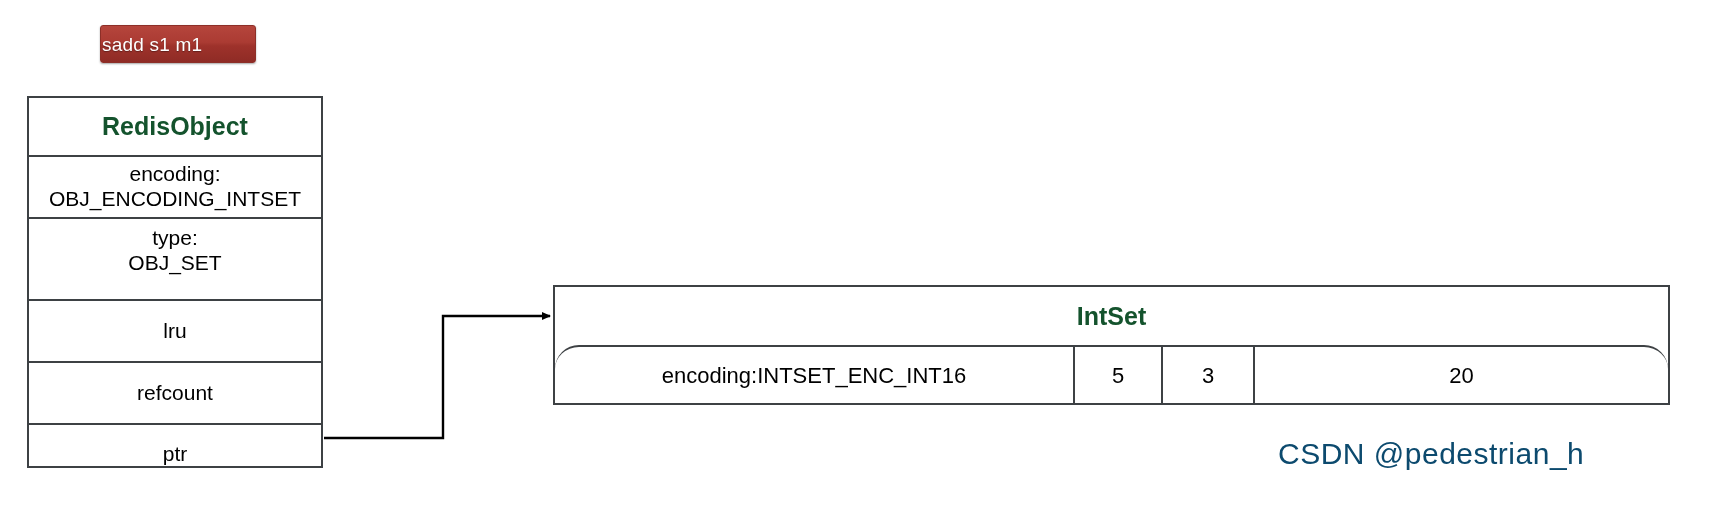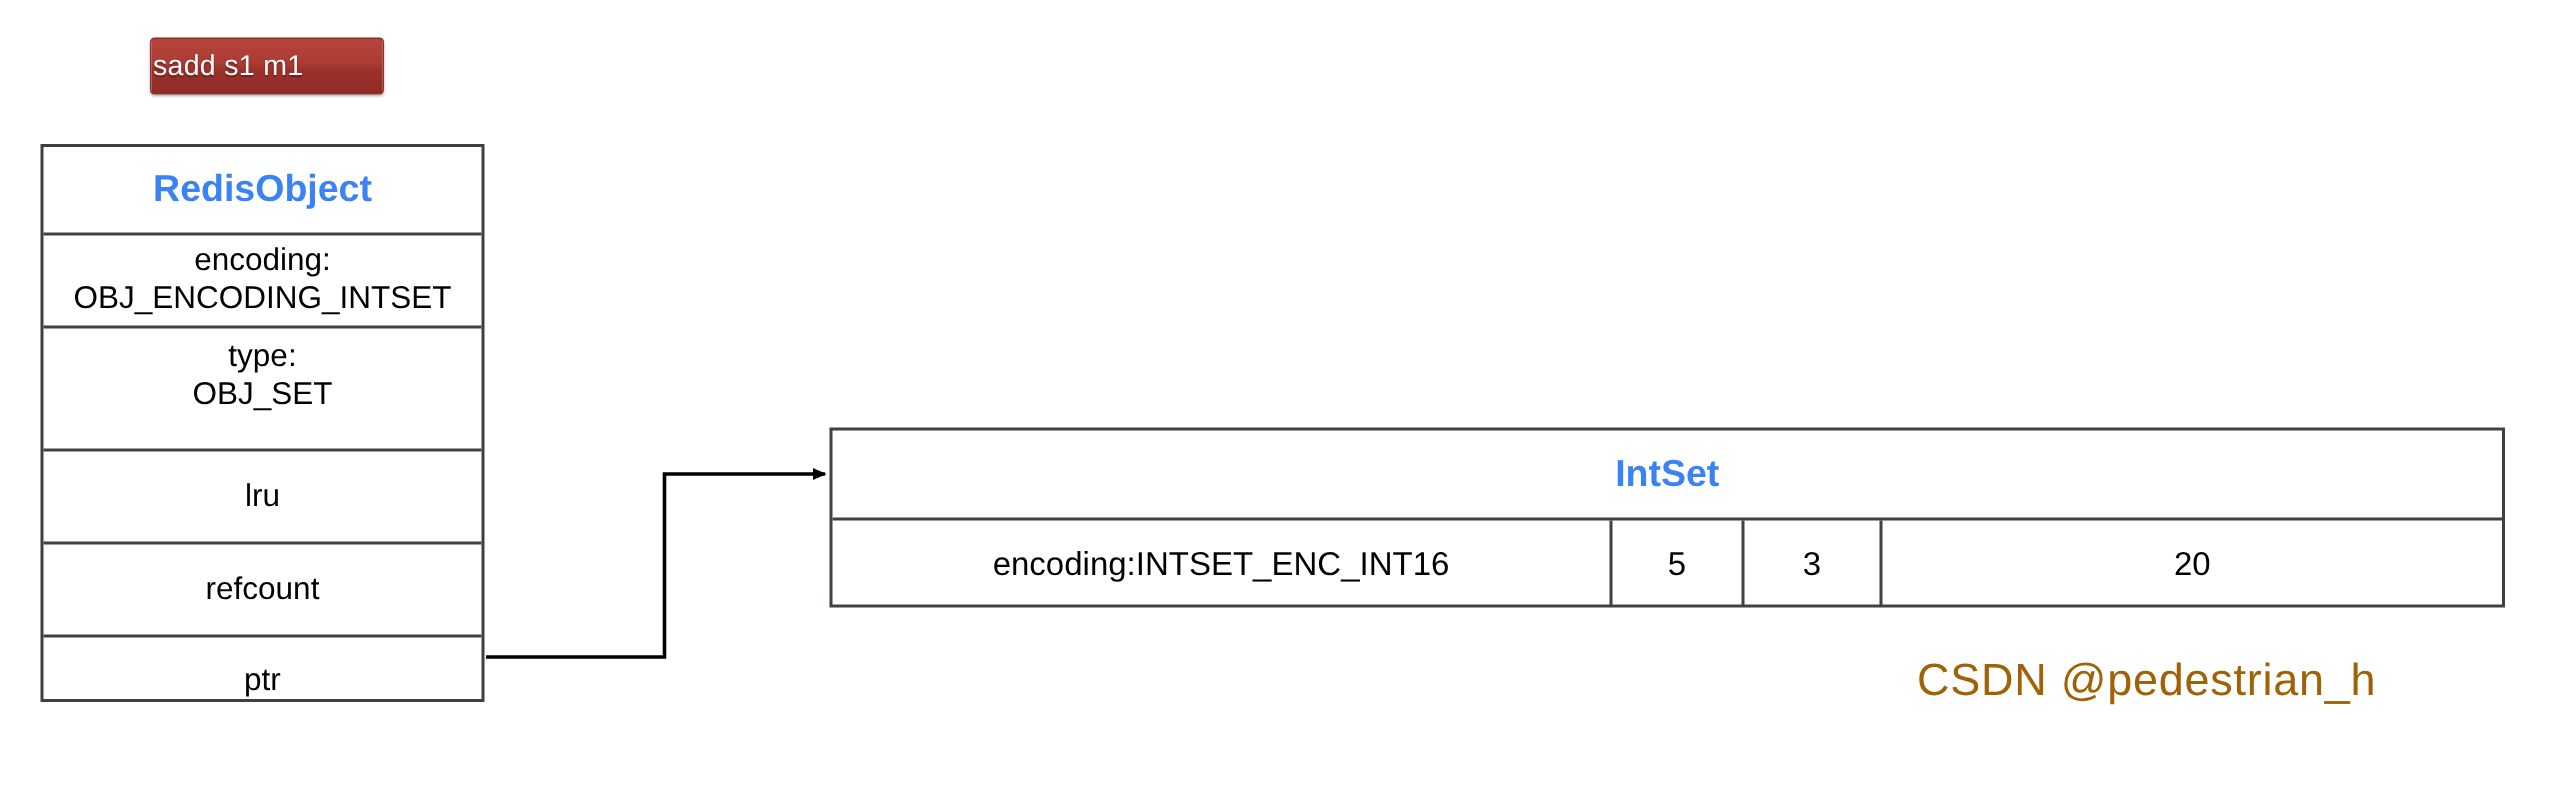--- a/index.html
+++ b/index.html
@@ -46,21 +46,21 @@
     box-sizing: border-box;
     background: #ffffff;
     border: 2.5px solid #3d4144;
   }
   .ent-title {
     box-sizing: border-box;
     display: flex;
     align-items: center;
     justify-content: center;
     font-weight: bold;
-    color: #3b82f6;
+    color: #14532d;
   }
   .ent-row {
     box-sizing: border-box;
     display: flex;
     align-items: center;
     justify-content: center;
     text-align: center;
     border-top: 2.5px solid #3d4144;
     color: #000000;
     line-height: 1.18;
@@ -95,20 +95,21 @@
     height: 120px;
   }
   #intset-box .ent-title {
     height: 58px;
     font-size: 25px;
   }
   #intset-cells {
     display: flex;
     height: 57px;
     border-top: 2.5px solid #3d4144;
+    border-radius: 24px;
   }
   .intset-cell {
     box-sizing: border-box;
     display: flex;
     align-items: center;
     justify-content: center;
     font-size: 22px;
     color: #000000;
     border-left: 2.5px solid #3d4144;
   }
@@ -128,21 +129,21 @@
     height: 150px;
     overflow: visible;
   }
 
   
   #watermark {
     position: absolute;
     left: 1278px;
     top: 437px;
     font-size: 30px;
-    color: #a16207;
+    color: #0c4a6e;
     white-space: nowrap;
     letter-spacing: 0.5px;
   }
 </style>
 </head>
 <body>
 
 <div id="command-chip">
   <span class="chip-label">sadd s1 m1</span>
 </div>

